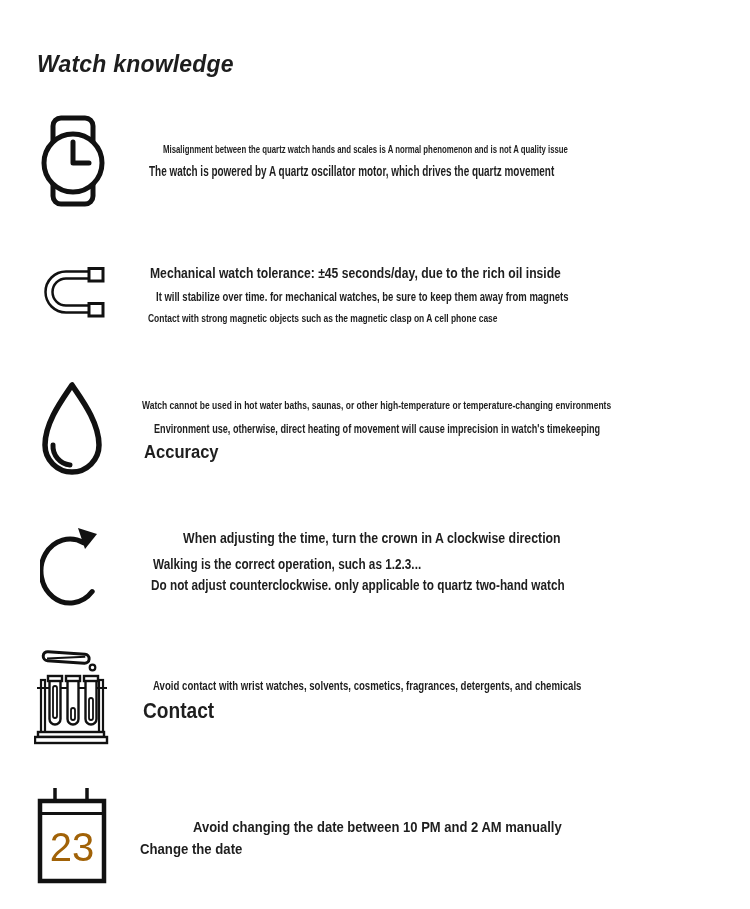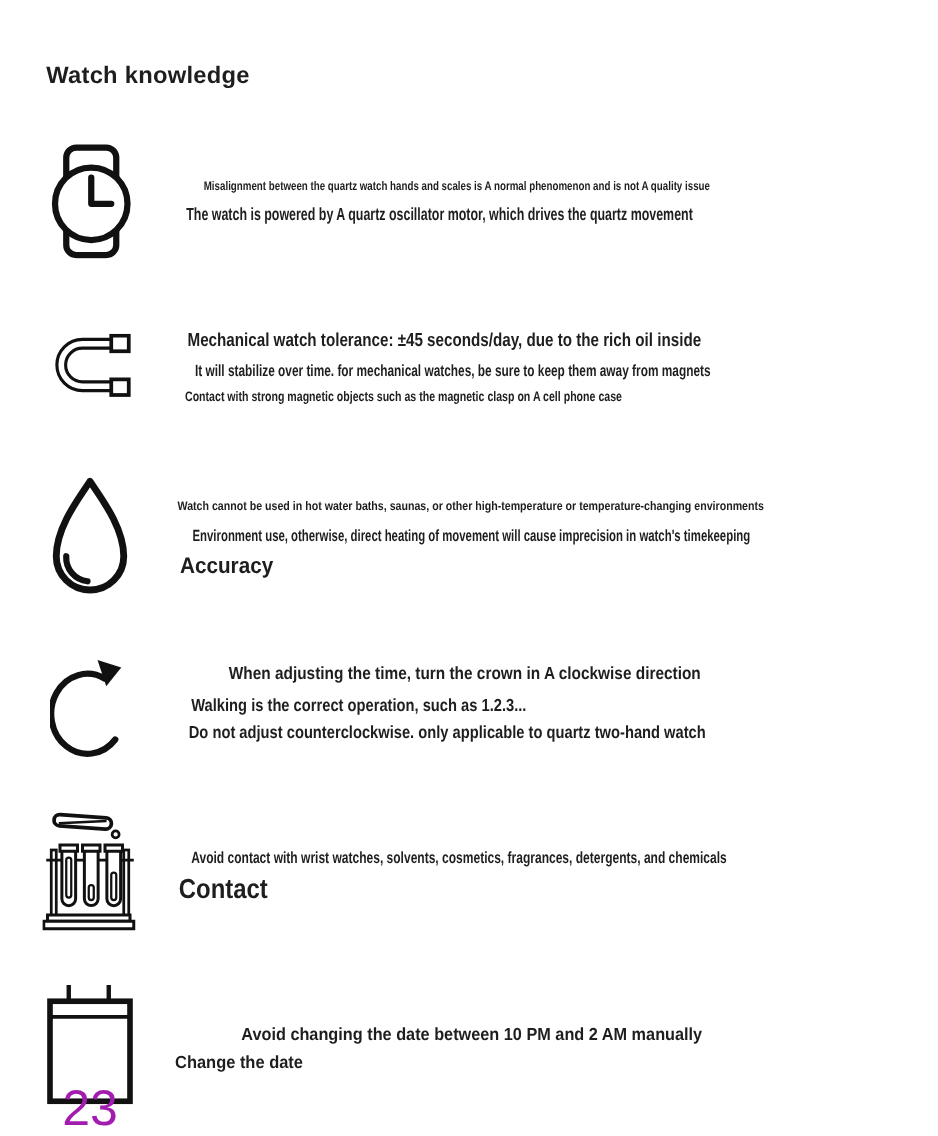--- a/index.html
+++ b/index.html
@@ -1,25 +1,25 @@
 <!DOCTYPE html>
 <html><head>
 <meta charset="utf-8">
 <style>
   html,body{margin:0;padding:0;background:#fff;}
   #page{position:relative;width:750px;height:909px;background:#ffffff;overflow:hidden;
         font-family:"Liberation Sans",sans-serif;color:#1e1e1e;}
-  .title{position:absolute;left:37px;top:38px;font-size:19px;font-weight:bold;
-         line-height:1;white-space:nowrap;letter-spacing:0.2px;}
+  .title{position:absolute;left:37px;top:38px;font-size:23px;font-weight:bold;
+         line-height:1;white-space:nowrap;letter-spacing:0.2px;font-style:italic;}
   .line{position:absolute;white-space:nowrap;font-weight:bold;line-height:1;
         transform-origin:0 0;color:#1e1e1e;}
   .icon{position:absolute;}
   .icon svg{display:block;}
   .cal-day{position:absolute;left:40px;top:827px;width:64px;text-align:center;
-           font-size:40px;font-weight:400;line-height:1;color:#a21caf;margin-top:40px;}
+           font-size:40px;font-weight:400;line-height:1;color:#a16207;}
 </style>
 </head>
 <body>
 
 <div id="page">
 
   <h1 class="title">Watch knowledge</h1>
 
   <div>
     <span class="icon" style="left:40px;top:115px;">

